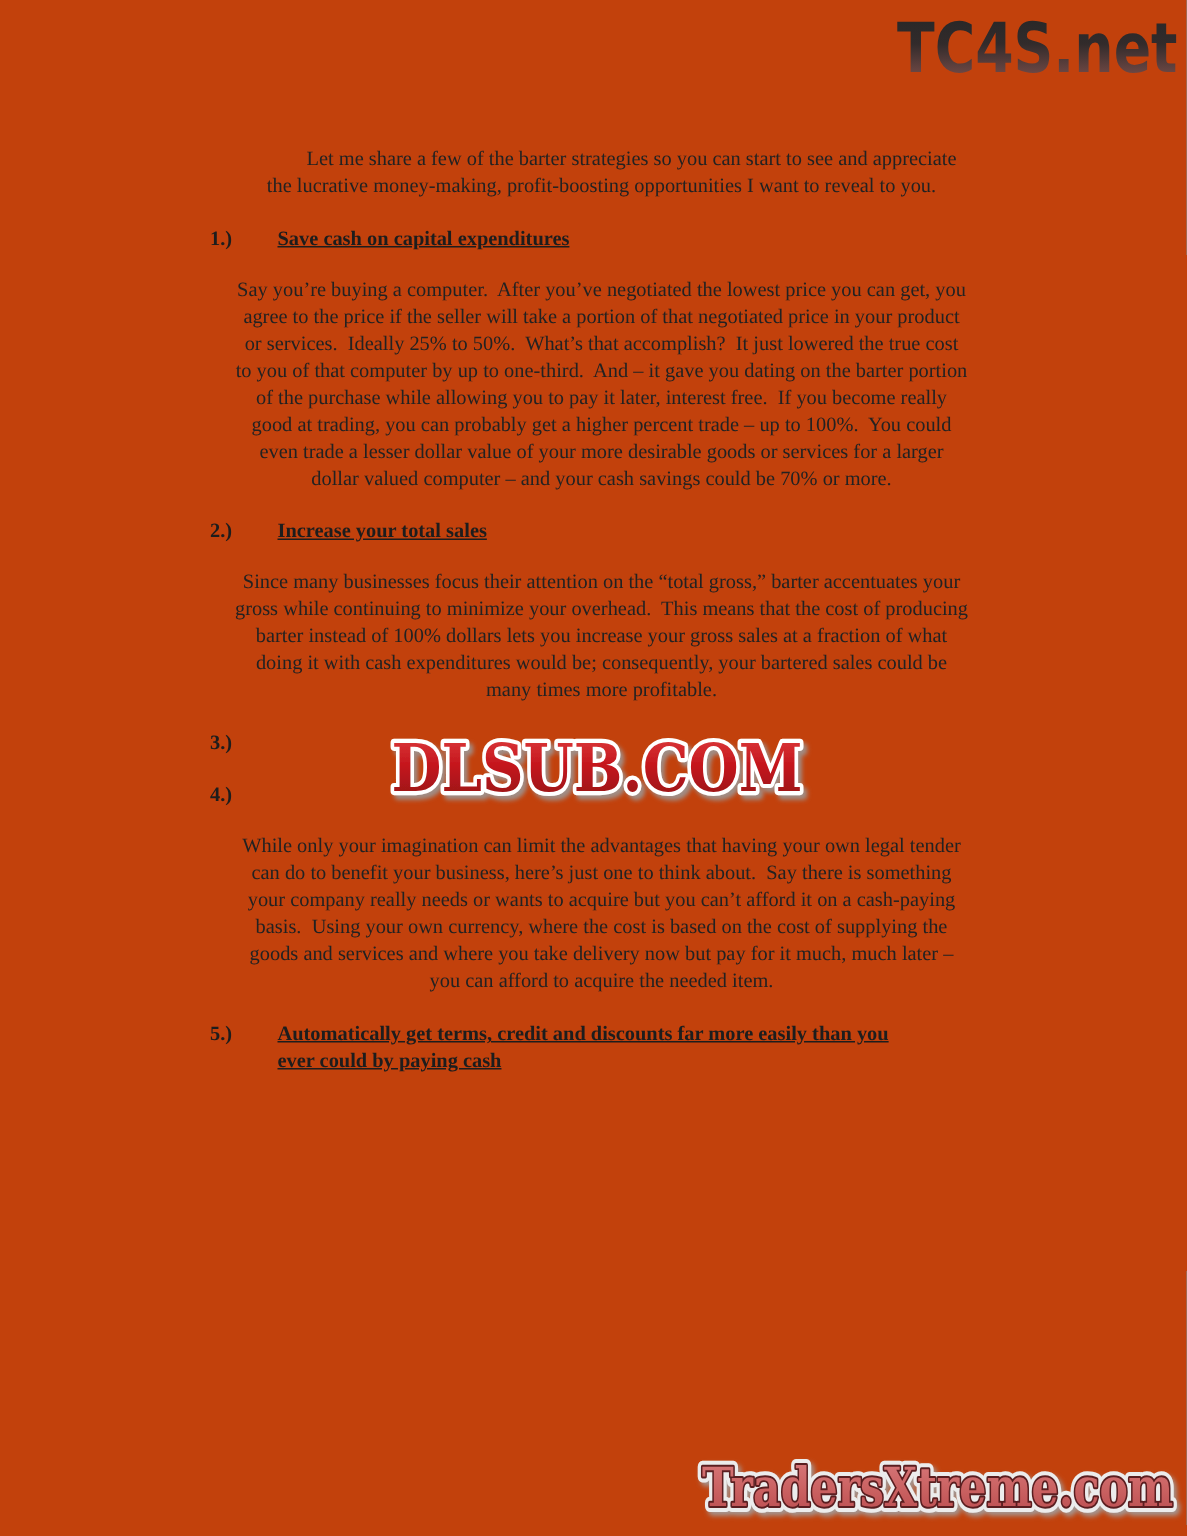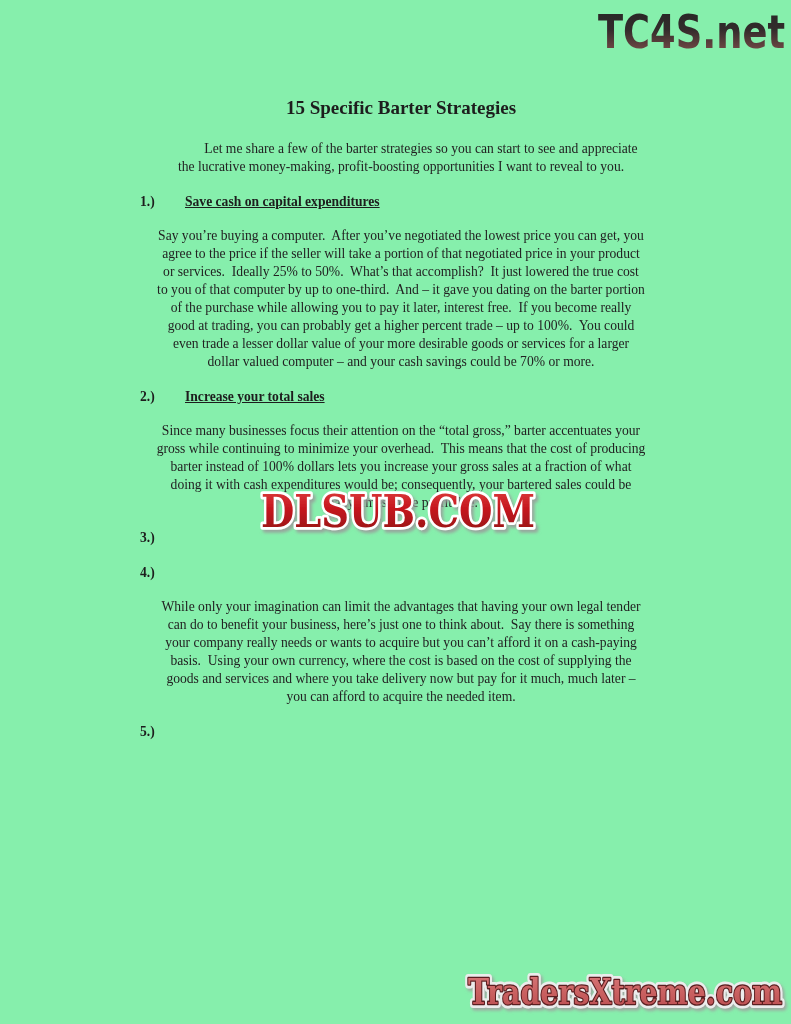--- a/index.html
+++ b/index.html
@@ -1,21 +1,21 @@
 <!DOCTYPE html>
 <html><head>
 <meta charset="utf-8">
 <style>
   * { margin: 0; padding: 0; box-sizing: border-box; }
   html, body { background: #888; }
   .page {
     position: relative;
     width: 791px;
     height: 1024px;
-    background: #86efac;
+    background: #c2410c;
     overflow: hidden;
     font-family: "Liberation Serif", serif;
     color: #222222;
     margin: 0 auto;
   }
   .logo-top {
     position: absolute;
     top: 0;
     right: 2px;
     width: 210px;
@@ -89,21 +89,20 @@
         <stop offset="0%" stop-color="#262626"></stop>
         <stop offset="45%" stop-color="#322b2b"></stop>
         <stop offset="100%" stop-color="#8a5550"></stop>
       </linearGradient>
     </defs>
     <text x="206" y="48" text-anchor="end" font-family="DejaVu Sans, sans-serif" font-weight="bold" font-size="46" fill="url(#gradTop)" textLength="187" lengthAdjust="spacingAndGlyphs">TC4S.net</text>
   </svg>
 
   <div class="content">
 
-    <div class="doc-title">15 Specific Barter Strategies</div>
 
     <div class="intro body-text">Let me share a few of the barter strategies so you can start to see and appreciate
 the lucrative money-making, profit-boosting opportunities I want to reveal to you.</div>
 
     <div>
       <div class="section-heading">
         <span class="heading-number">1.)</span>
         <span class="heading-text">Save cash on capital expenditures</span>
       </div>
       <div class="body-text">Say you’re buying a computer.  After you’ve negotiated the lowest price you can get, you
@@ -142,20 +141,22 @@
 can do to benefit your business, here’s just one to think about.  Say there is something
 your company really needs or wants to acquire but you can’t afford it on a cash-paying
 basis.  Using your own currency, where the cost is based on the cost of supplying the
 goods and services and where you take delivery now but pay for it much, much later –
 you can afford to acquire the needed item.</div>
     </div>
 
     <div>
       <div class="section-heading">
         <span class="heading-number">5.)</span>
+        <span class="heading-text">Automatically get terms, credit and discounts far more easily than you
+ever could by paying cash</span>
       </div>
     </div>
 
   </div>
 
   <svg class="watermark" viewBox="0 0 300 58">
     <defs>
       <linearGradient id="gradRed" x1="0" y1="0" x2="0" y2="1">
         <stop offset="0%" stop-color="#e04040"></stop>
         <stop offset="45%" stop-color="#c5161d"></stop>

